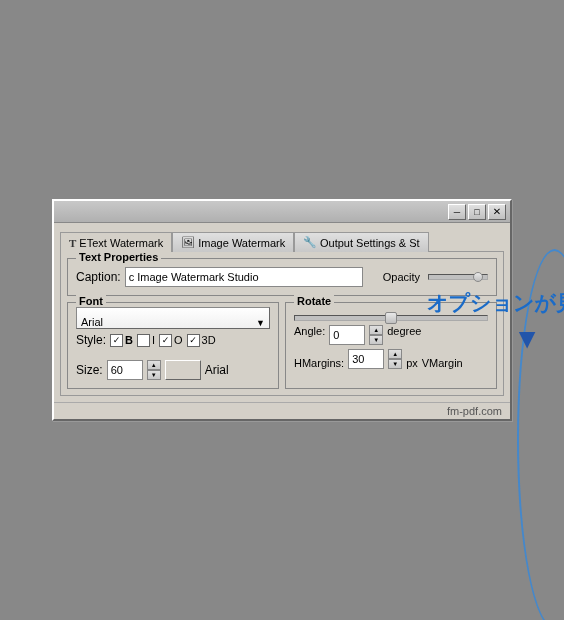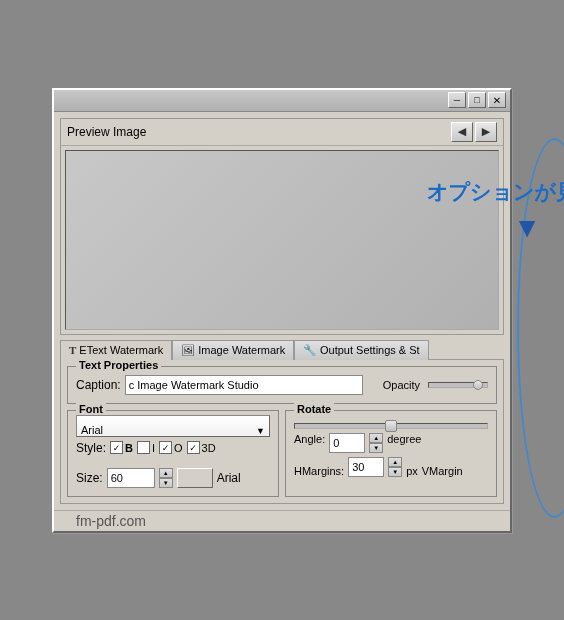--- a/index.html
+++ b/index.html
@@ -360,22 +360,23 @@
     .margins-row {
       display: flex;
       align-items: flex-end;
       gap: 4px;
       font-size: 11px;
       margin-top: 4px;
     }
 
     
     .footer {
-      padding: 2px 22px;
-      font-size: 14px;
+      text-align: right;
+      padding: 2px 8px;
+      font-size: 11px;
       color: #555;
       background: #d4d0c8;
       border-top: 1px solid #aaa;
     }
 
     .bold-style { font-weight: bold; }
 
     .window-outer {
       position: relative;
     }
@@ -398,32 +399,20 @@
       <span></span>
       <div class="title-bar-controls">
         <div class="title-btn">─</div>
         <div class="title-btn">□</div>
         <div class="title-btn" style="font-size:10px;">✕</div>
       </div>
     </div>
 
     <div class="content-area">
 
-      <div class="preview-section">
-        <div class="preview-header">
-          <span>Preview Image</span>
-          <div class="preview-nav-group">
-            <div class="preview-nav-btn">◀</div>
-            <div class="preview-nav-btn">▶</div>
-          </div>
-        </div>
-        <div class="preview-canvas">
-          <div class="preview-canvas-inner"></div>
-        </div>
-      </div>
 
       <div class="tabs-row">
         <div class="tab active">
           <span style="font-size:11px; color:#333; font-family:serif; font-weight:bold;">T</span>
           <span>EText Watermark</span>
         </div>
         <div class="tab">
           <span style="font-size:11px;">🖼</span>
           <span>Image Watermark</span>
         </div>
@@ -469,21 +458,21 @@
                 <div class="checkbox checked"></div>
                 <span>O</span>
               </label>
               <label class="checkbox-label">
                 <div class="checkbox checked"></div>
                 <span>3D</span>
               </label>
             </div>
             <div class="size-row">
               <span>Size:</span>
-              <input type="text" class="spin-input" style="width: 48px;" value="60">
+              <input type="text" class="spin-input" style="width: 36px;" value="60">
               <div class="spin-btns">
                 <div class="spin-btn">▲</div>
                 <div class="spin-btn">▼</div>
               </div>
               <div class="color-btn" style="width:36px; text-align:center; background:#d4d0c8;"></div>
               <span>Arial</span>
             </div>
           </div>
 
           <div class="rotate-box">

